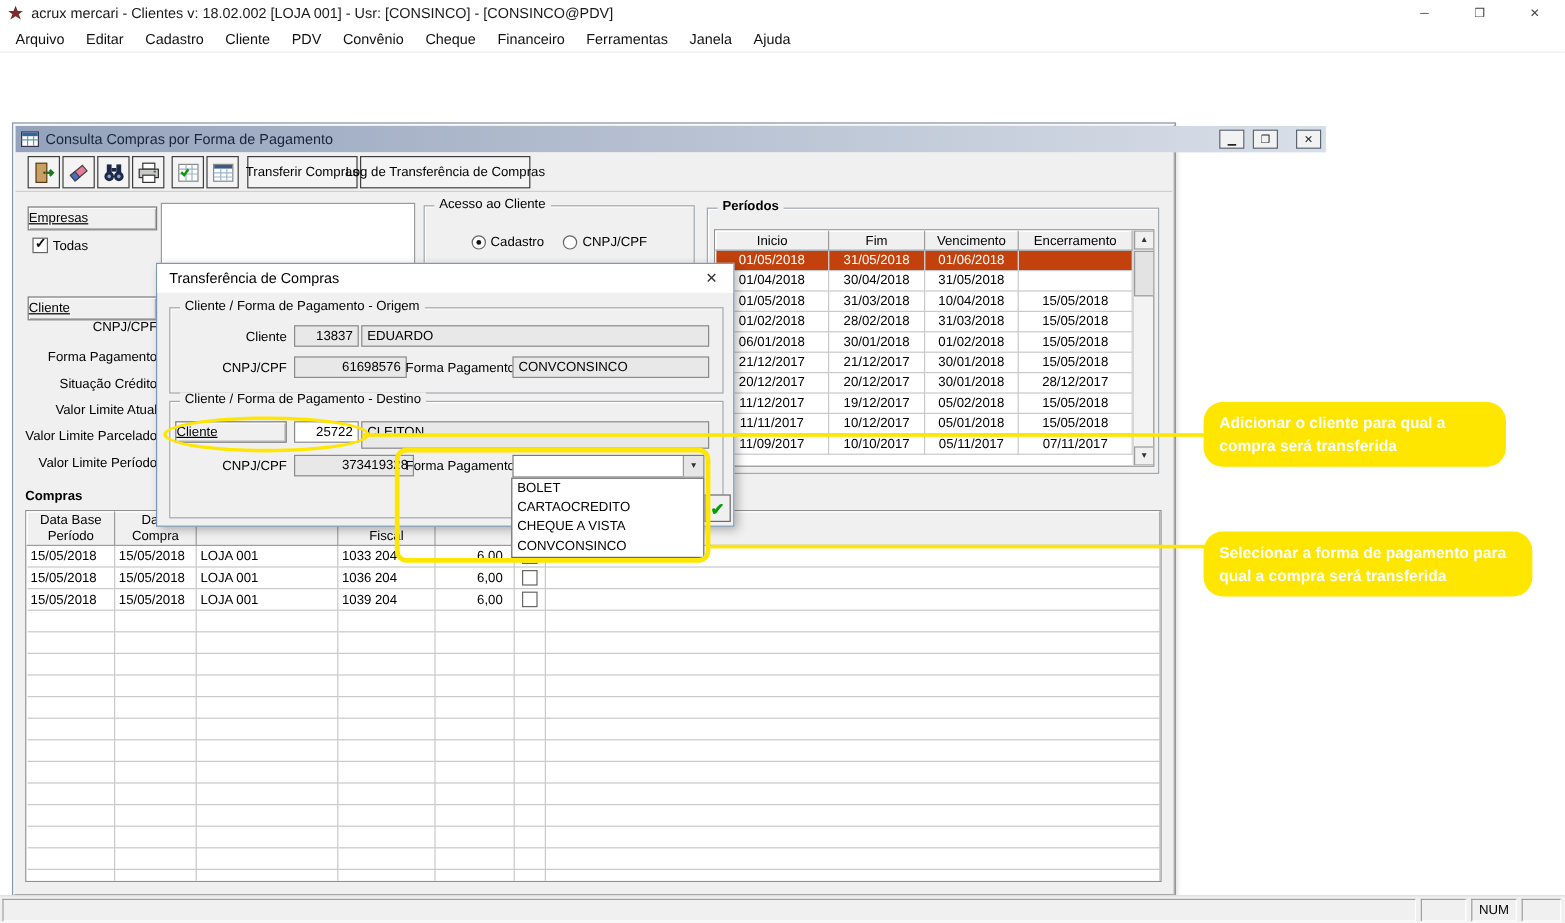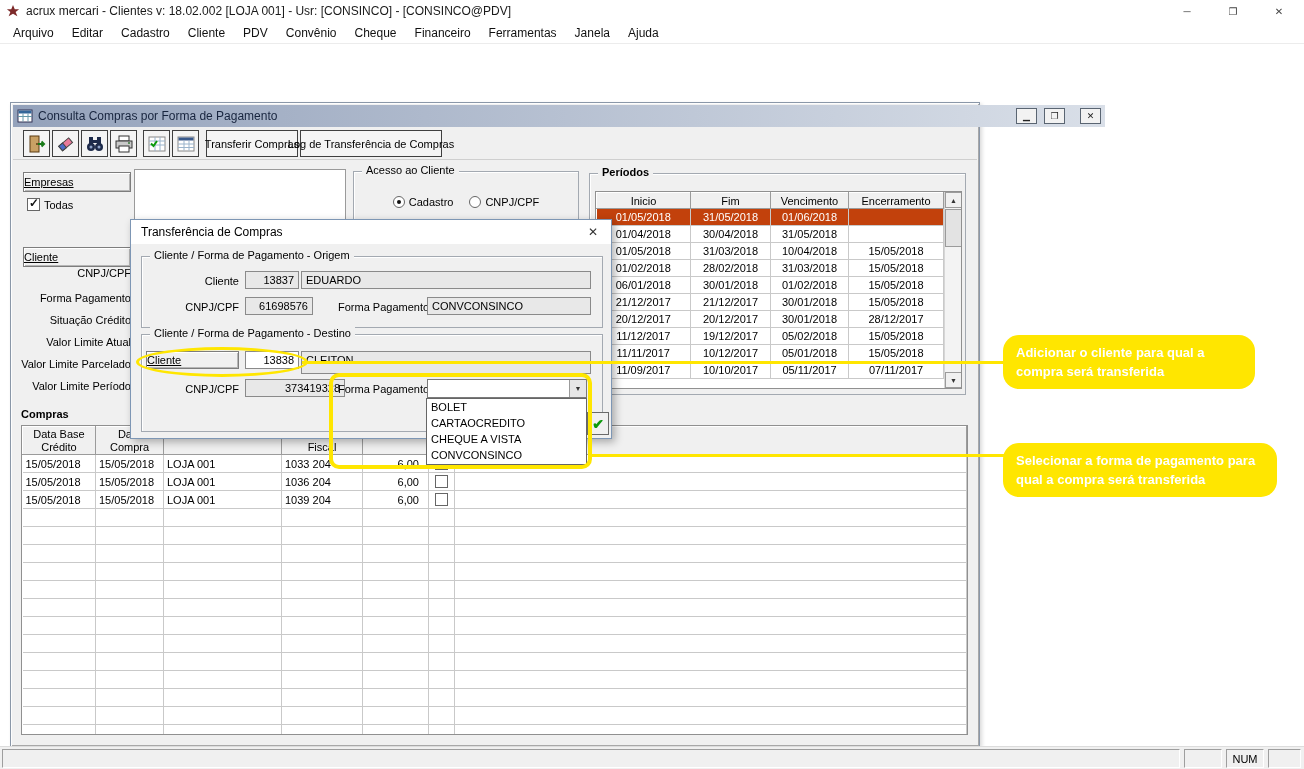--- a/index.html
+++ b/index.html
@@ -324,21 +324,21 @@
               <col style="width:118px">
               <col style="width:81px">
               <col style="width:66px">
               <col style="width:26px">
               <col>
             </colgroup>
           <thead>
               <tr>
             <th>
                   <span>Data Base</span>
-                  <span>Crédito</span>
+                  <span>Período</span>
                 </th>
             <th>
                   <span>Data</span>
                   <span>Compra</span>
                 </th>
             <th>
                   <span></span>
                   <span></span>
                 </th>
             <th>
@@ -511,31 +511,31 @@
         <span>Transferência de Compras</span>
         <div id="dlg-close">✕</div>
       </div>
 
       <div class="group" style="left:10px;top:36px;width:462px;height:72px">
         <span class="glabel">Cliente / Forma de Pagamento - Origem</span>
         <div class="dlabel rgt" style="left:0;top:16px;width:97px">Cliente</div>
         <div class="field num" style="left:103px;top:14px;width:54px;height:18px">13837</div>
         <div class="field" style="left:159px;top:14px;width:290px;height:18px">EDUARDO</div>
         <div class="dlabel rgt" style="left:0;top:42px;width:97px">CNPJ/CPF</div>
-        <div class="field num" style="left:103px;top:40px;width:68px;height:18px">61698576</div>
+        <div class="field num" style="left:103px;top:40px;width:94px;height:18px">61698576</div>
         <div class="dlabel" style="left:196px;top:42px">Forma Pagamento</div>
         <div class="field" style="left:285px;top:40px;width:164px;height:18px">CONVCONSINCO</div>
       </div>
 
       <div class="group" style="left:10px;top:114px;width:462px;height:98px">
         <span class="glabel">Cliente / Forma de Pagamento - Destino</span>
         <div class="pbtn" style="left:4px;top:16px;width:93px;height:18px">
             <span class="ul">Cliente</span>
           </div>
-        <div class="field white num" style="left:103px;top:16px;width:54px;height:18px">13838</div>
+        <div class="field white num" style="left:103px;top:16px;width:54px;height:18px">25722</div>
         <div class="field" style="left:159px;top:16px;width:290px;height:23px">CLEITON</div>
         <div class="dlabel rgt" style="left:0;top:46px;width:97px">CNPJ/CPF</div>
         <div class="field num" style="left:103px;top:44px;width:100px;height:18px">373419328</div>
         <div class="dlabel" style="left:196px;top:46px">Forma Pagamento</div>
         <div id="combo"><span></span>
           <div class="cbt">▼</div>
         </div>
       </div>
 
       <div id="green-btn">✔</div>

